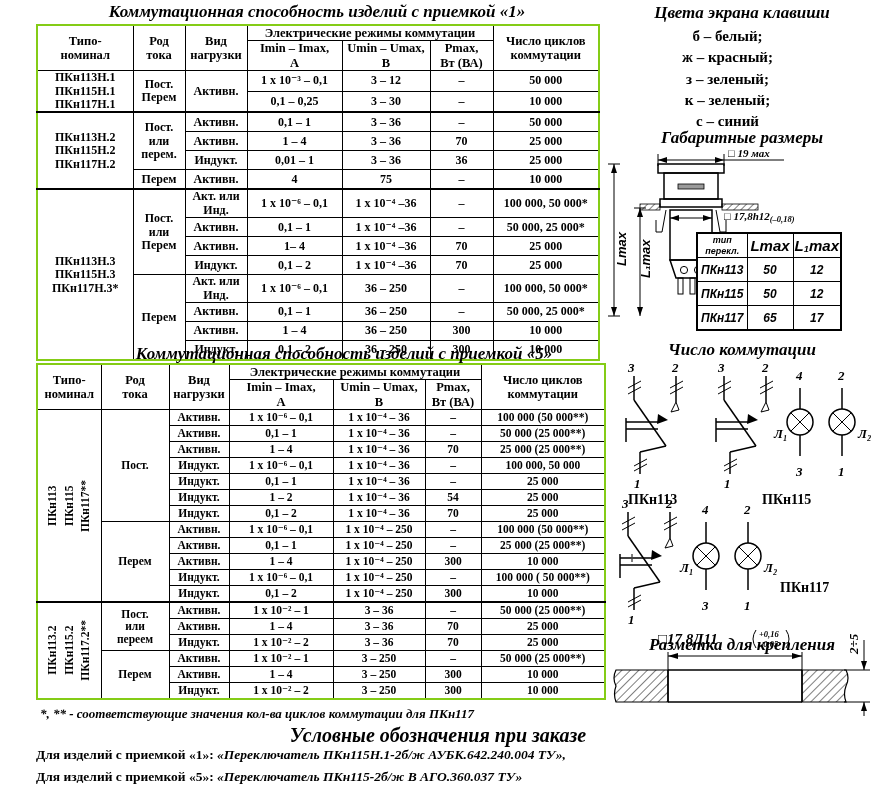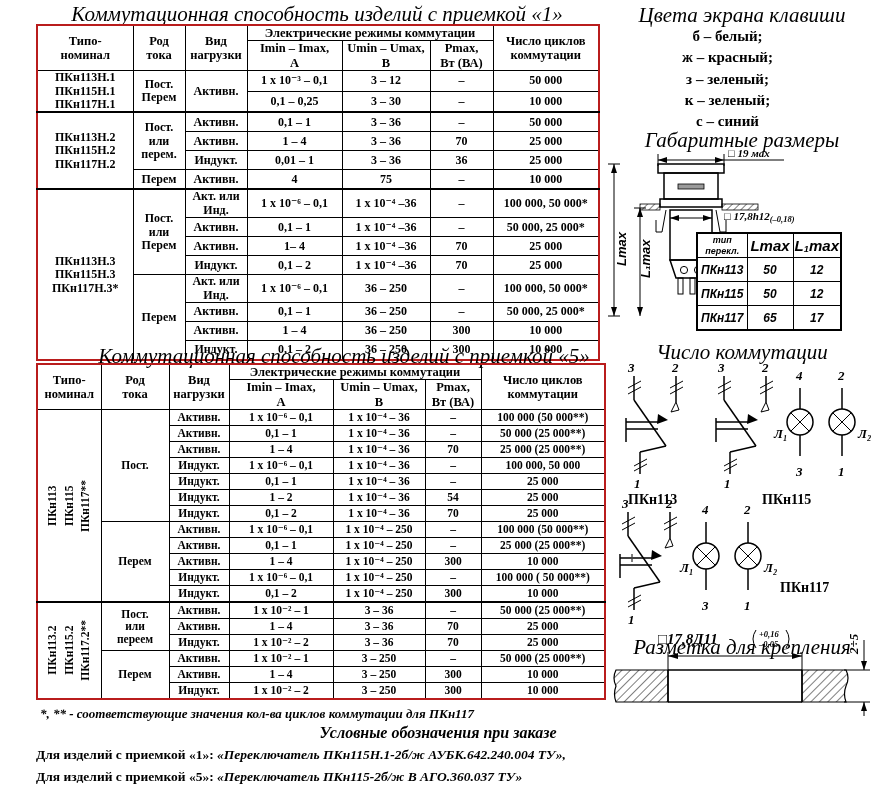--- a/index.html
+++ b/index.html
@@ -1,22 +1,22 @@
 <!DOCTYPE html>
 <html><head>
 <meta charset="utf-8">
 <style>
   html,body{margin:0;padding:0;background:#fff;}
   body{width:876px;height:801px;position:relative;color:#000;
        font-family:"Liberation Serif","DejaVu Serif",serif;}
   .abs{position:absolute;}
-  .sect-title{font-weight:normal;font-style:italic;font-size:21px;text-align:center;white-space:nowrap;}
+  .sect-title{font-weight:bold;font-style:italic;font-size:17px;text-align:center;white-space:nowrap;}
   
   table{border-collapse:collapse;table-layout:fixed;}
-  .dtab{border:2px solid #b91c1c;}
+  .dtab{border:2px solid #84cc16;}
   .dtab td{border:1px solid #000;text-align:center;vertical-align:middle;
            font-weight:bold;padding:0 2px;white-space:pre-line;}
   .t1 td{font-size:12px;line-height:1.12;height:18px;}
   .t2 td{font-size:11.5px;line-height:1.1;height:15px;}
   td.hd{font-size:12.5px;line-height:1.15;height:auto;}
   td.bt{border-top:2px solid #000;}
   td.rot{padding:0;}
   .vert{writing-mode:vertical-rl;transform:rotate(180deg);white-space:pre-line;
         font-weight:bold;font-size:11.5px;line-height:1.45;margin:0 auto;}
   
@@ -24,21 +24,21 @@
   
   .dimtab{border:2px solid #000;background:#fff;}
   .dimtab td{border:1px solid #000;text-align:center;vertical-align:middle;
              font-family:"Liberation Sans","DejaVu Sans",sans-serif;
              font-style:italic;font-weight:bold;white-space:pre-line;}
   .dimtab td{font-size:12px;height:21px;}
   .dimtab td.sm{font-size:9px;line-height:1.15;}
   .dimtab td.bg{font-size:15px;}
   
   .note{font-weight:bold;font-style:italic;font-size:13px;}
-  .order-title{font-weight:bold;font-style:italic;font-size:16px;text-align:center;}
+  .order-title{font-weight:bold;font-style:italic;font-size:20px;text-align:center;}
   .order-line{font-size:13.5px;font-weight:bold;white-space:nowrap;}
   .order-line .val{font-style:italic;}
   
   svg{display:block;overflow:visible;}
   .ln{stroke:#000;stroke-width:1.5;fill:none;}
   .lnthin{stroke:#000;stroke-width:1;fill:none;}
   .fillb{fill:#000;stroke:none;}
   .sn{font:italic bold 13px "Liberation Serif","DejaVu Serif",serif;fill:#000;}
   .schlbl{font:bold 14px "Liberation Serif","DejaVu Serif",serif;fill:#000;}
   .dimlbl{font:italic bold 11px "Liberation Serif","DejaVu Serif",serif;fill:#000;}

